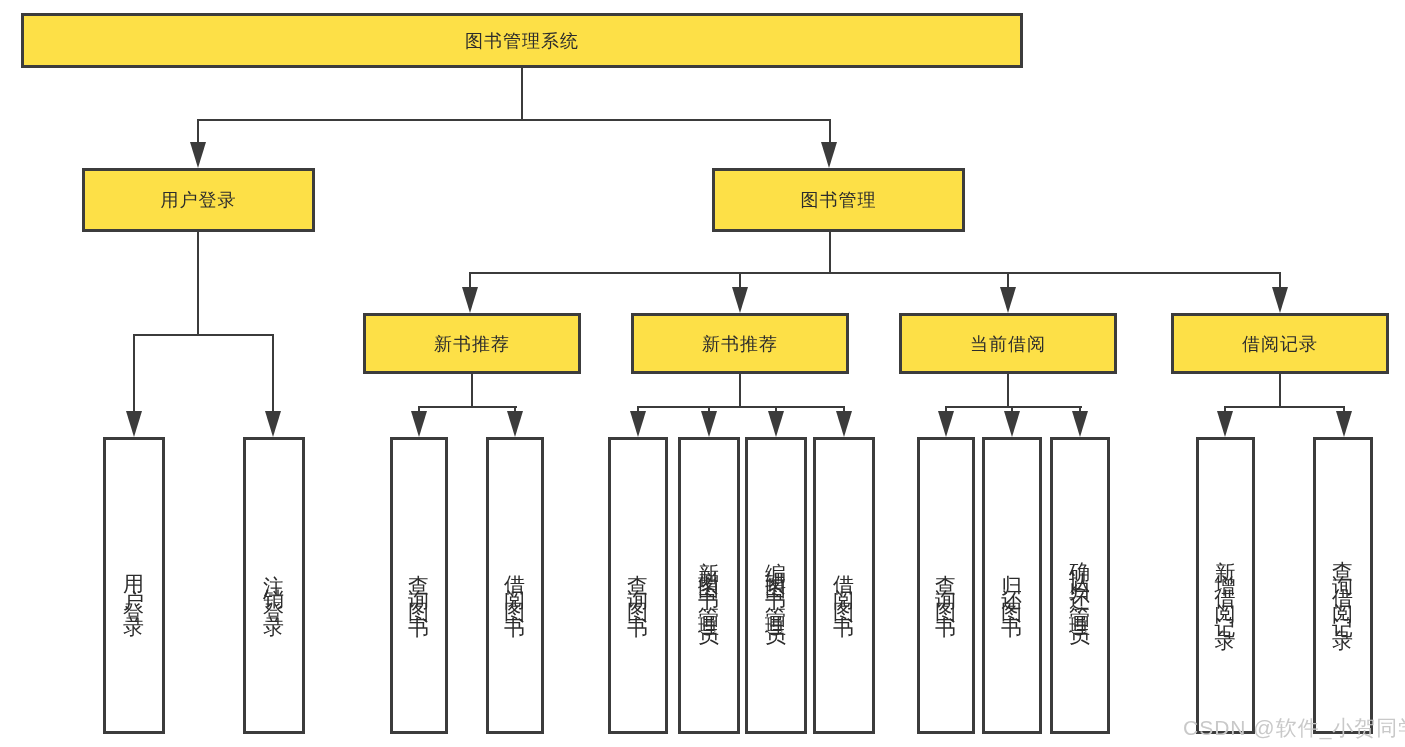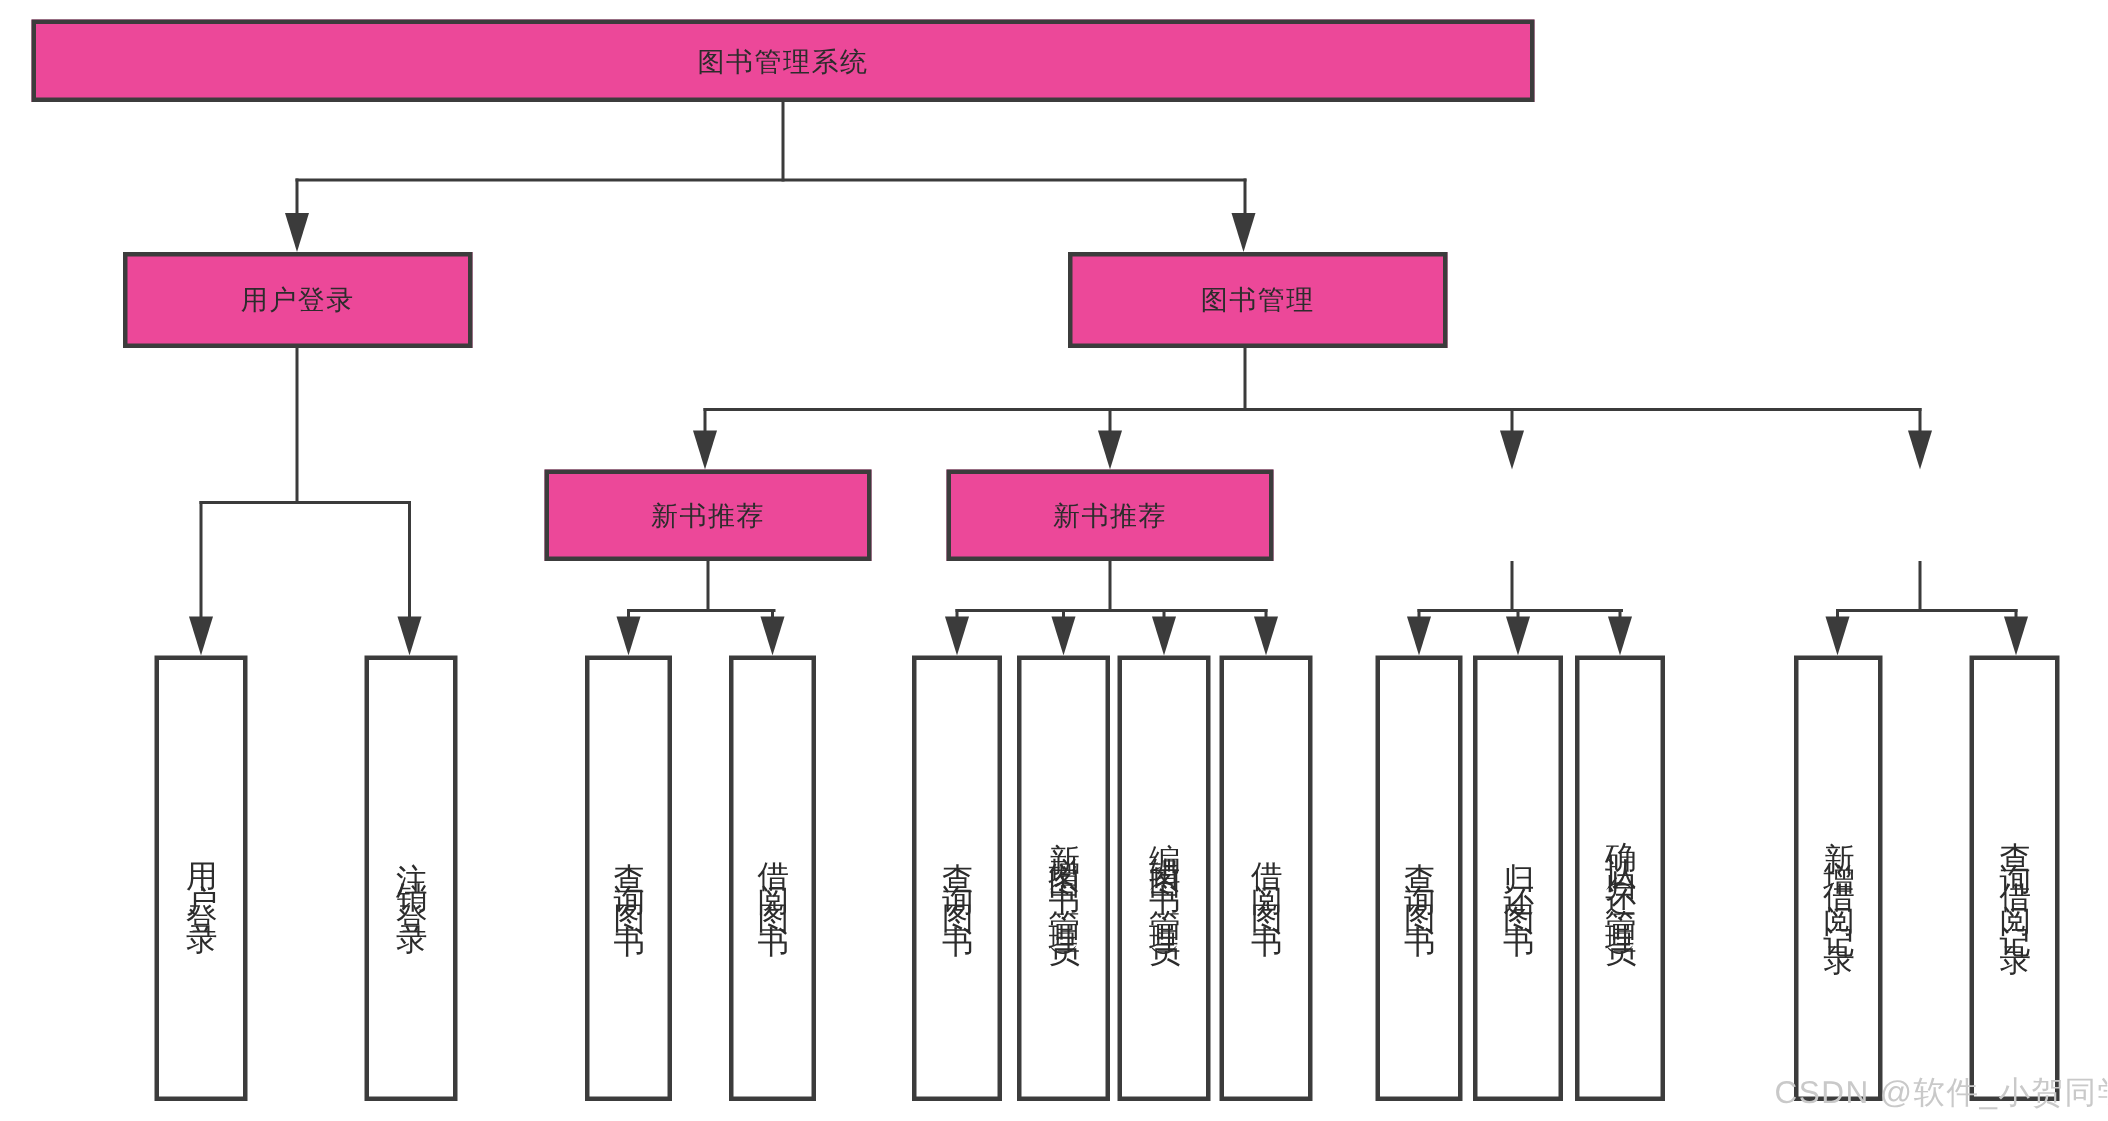--- a/index.html
+++ b/index.html
@@ -6,21 +6,21 @@
   #canvas{
     position:relative;
     width:1405px;height:747px;
     background:#ffffff;
     font-family:"Liberation Sans", sans-serif;
     overflow:hidden;
   }
   .box{
     position:absolute;
     border:3px solid #3c3c3c;
-    background:#ec4899;
+    background:#fde047;
     box-sizing:border-box;
     display:flex;align-items:center;justify-content:center;
     color:#2c2c2c;
     font-size:18px;
     letter-spacing:1px;
     z-index:2;
   }
   .vbox{
     position:absolute;
     border:3px solid #3c3c3c;
@@ -98,20 +98,26 @@
   <div class="arr" style="left:1000px;top:287px"></div>
   <div class="vl" style="left:1279px;top:272px;height:17px"></div>
   <div class="arr" style="left:1272px;top:287px"></div>
 
   <div class="box" style="left:363px;top:313px;width:218px;height:61px">
     <span>新书推荐</span>
   </div>
   <div class="box" style="left:631px;top:313px;width:218px;height:61px">
     <span>新书推荐</span>
   </div>
+  <div class="box" style="left:899px;top:313px;width:218px;height:61px">
+    <span>当前借阅</span>
+  </div>
+  <div class="box" style="left:1171px;top:313px;width:218px;height:61px">
+    <span>借阅记录</span>
+  </div>
 
   <div class="vl" style="left:471px;top:374px;height:34px"></div>
   <div class="hl" style="left:418px;top:406px;width:99px"></div>
   <div class="vl" style="left:418px;top:406px;height:9px"></div>
   <div class="arr" style="left:411px;top:411px"></div>
   <div class="vl" style="left:514px;top:406px;height:9px"></div>
   <div class="arr" style="left:507px;top:411px"></div>
 
   <div class="vl" style="left:739px;top:374px;height:34px"></div>
   <div class="hl" style="left:637px;top:406px;width:208px"></div>

